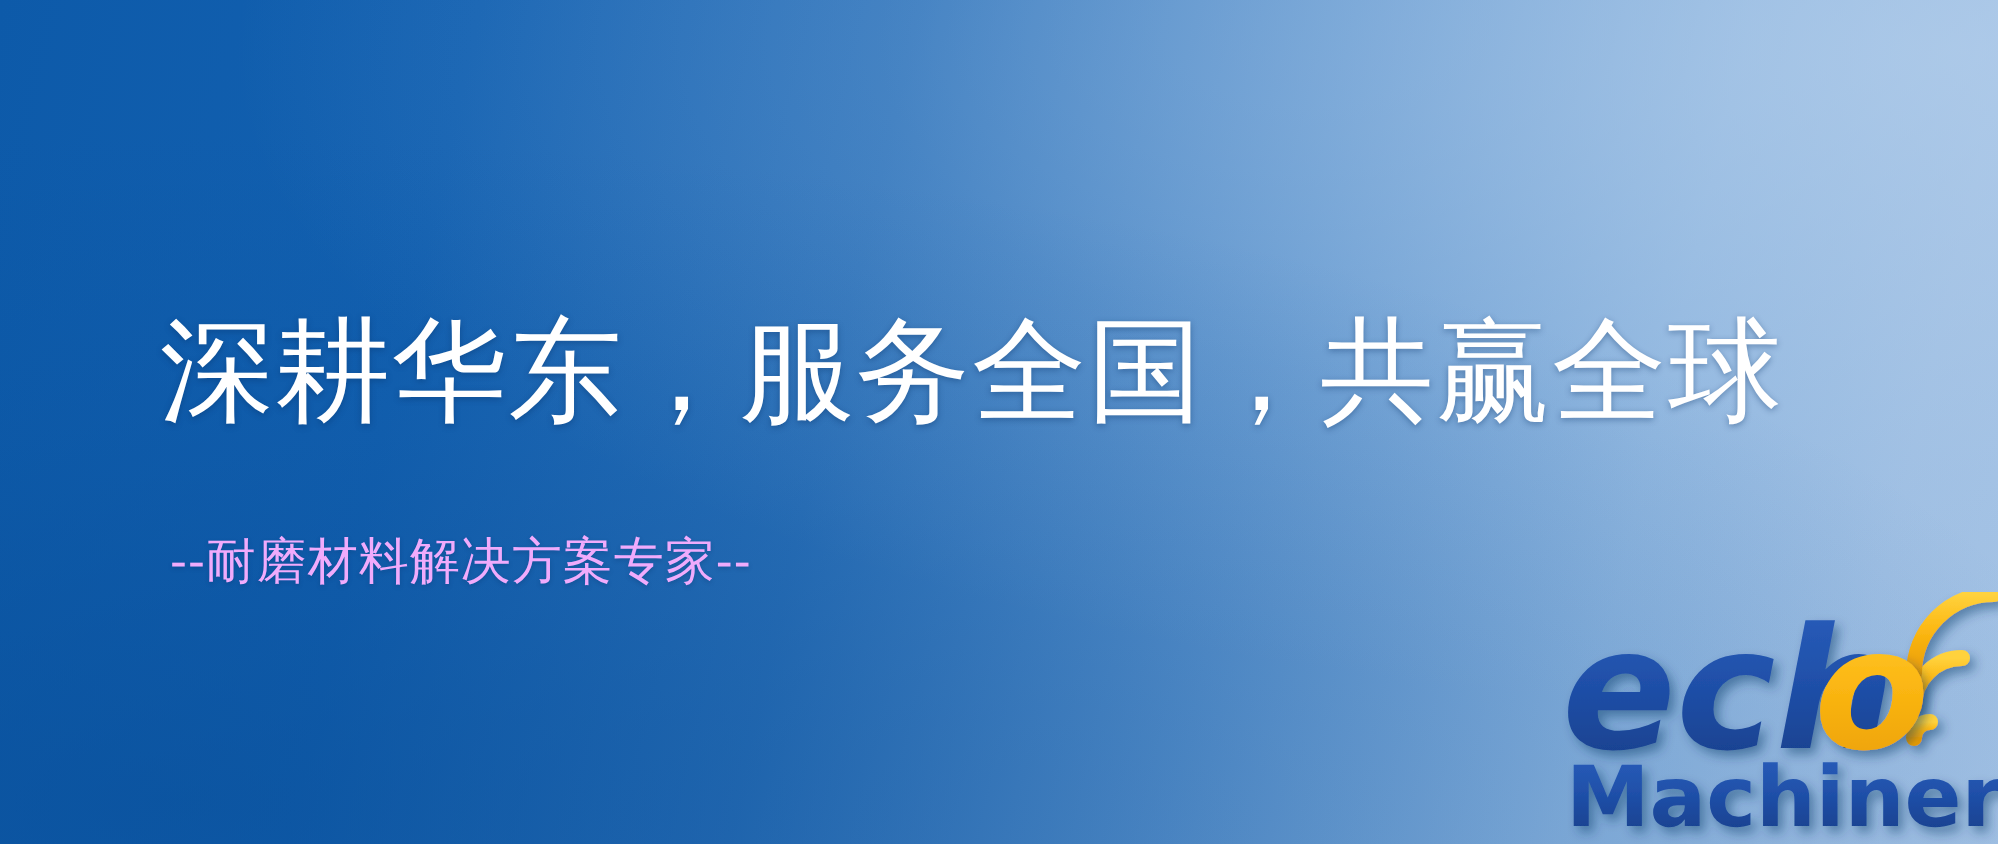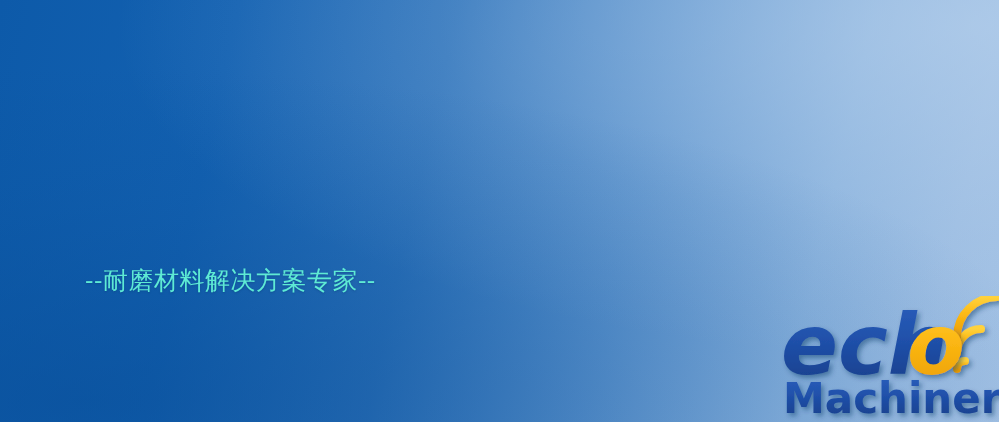--- a/index.html
+++ b/index.html
@@ -54,21 +54,21 @@
 
   
   #subtitle {
     position: absolute;
     left: 85px;
     top: 265px;
     font-family: "DejaVu Serif", "Liberation Serif", serif;
     font-size: 25px;
     line-height: 32px;
     letter-spacing: 0.5px;
-    color: #5eead4;
+    color: #f0abfc;
     white-space: nowrap;
     text-shadow: 0 1px 2px rgba(4,46,96,0.28);
   }
 
   
   #logo {
     position: absolute;
     left: 748px;
     top: 296px;
     width: 251px;
@@ -78,20 +78,21 @@
   #logo svg { display: block; }
 </style>
 </head>
 <body>
 
 <div id="banner">
 
   <div id="bg-gradient"></div>
   <div id="bg-gradient-soft"></div>
 
+  <div id="headline">深耕华东，服务全国，共赢全球</div>
 
   <div id="subtitle">--耐磨材料解决方案专家--</div>
 
   <div id="logo">
     <svg width="251" height="126" viewBox="0 0 251 126" xmlns="http://www.w3.org/2000/svg" aria-hidden="true">
       <defs>
         <linearGradient id="blueGrad" x1="0" y1="0" x2="0" y2="1">
           <stop offset="0%" stop-color="#2a5fbd"></stop>
           <stop offset="48%" stop-color="#1f4fa8"></stop>
           <stop offset="100%" stop-color="#163c86"></stop>

